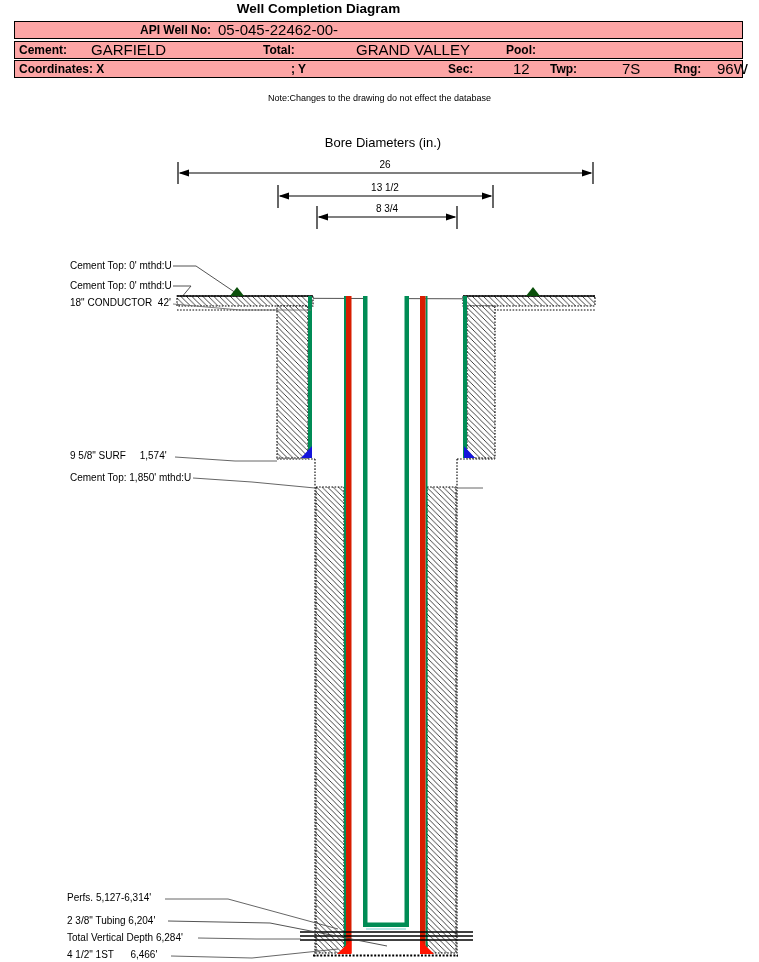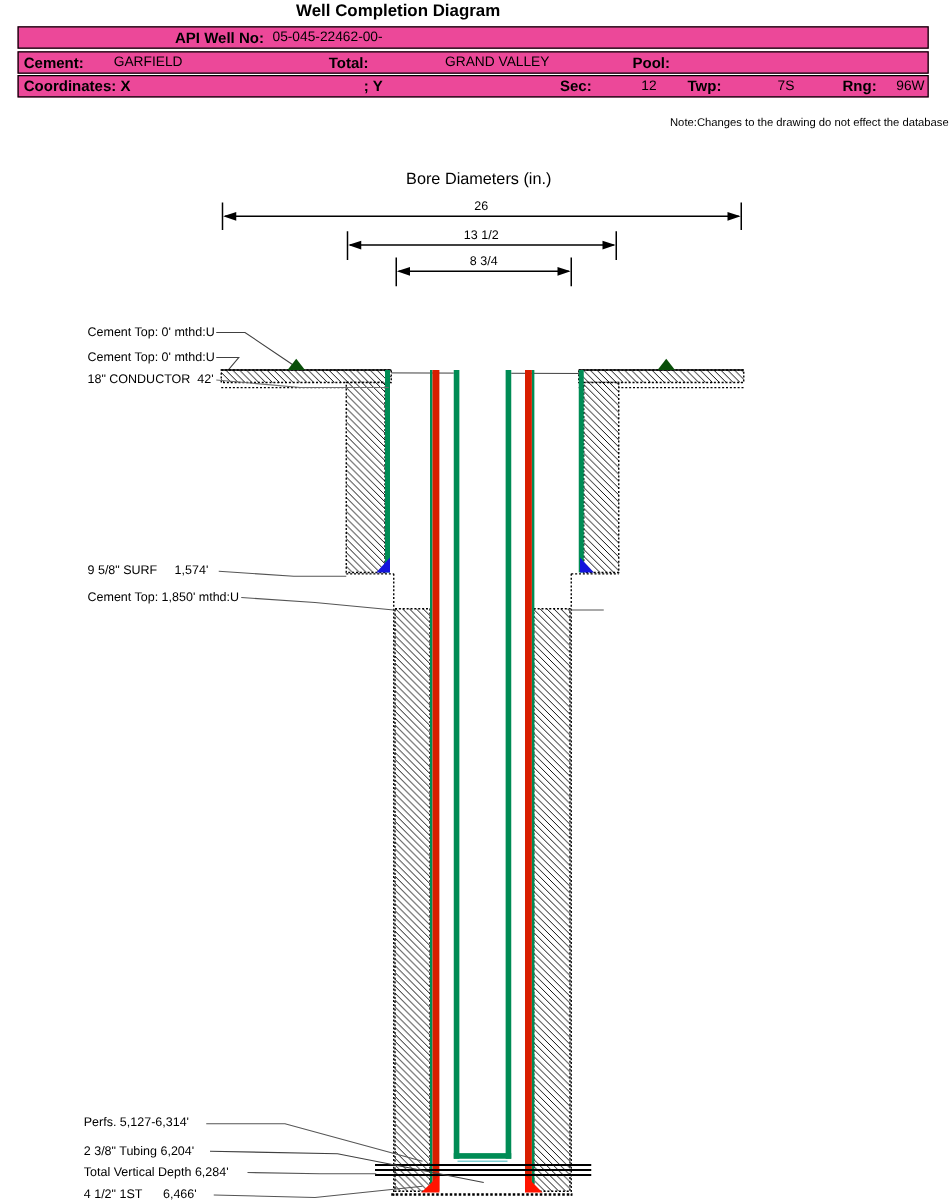--- a/index.html
+++ b/index.html
@@ -1,25 +1,25 @@
 <!DOCTYPE html>
 <html><head>
 <meta charset="utf-8">
 <style>
   html,body{margin:0;padding:0;background:#fff;}
   body{font-family:"Liberation Sans",sans-serif;color:#000;}
   #page{position:relative;width:759px;height:962px;background:#fff;overflow:hidden;}
   .title{position:absolute;top:1px;left:0;width:637px;text-align:center;font-size:13.5px;font-weight:bold;}
-  .note{position:absolute;top:93px;left:0;width:759px;text-align:right;font-size:9px;}
+  .note{position:absolute;top:93px;left:0;width:759px;text-align:center;font-size:9px;}
   .tbl{position:absolute;left:14px;top:21px;width:729px;}
-  .row{position:relative;height:16px;border:1.4px solid #000;background:#ec4899;margin-top:1.6px;}
+  .row{position:relative;height:16px;border:1.4px solid #000;background:#fca5a5;margin-top:1.6px;}
   .row:first-child{margin-top:0;}
   .row span{position:absolute;top:0;line-height:16px;white-space:nowrap;}
   .lbl{font-weight:bold;font-size:12px;}
-  .val{font-size:11px;}
+  .val{font-size:15px;}
   svg{position:absolute;left:0;top:0;font-family:"Liberation Sans",sans-serif;}
   text{fill:#000;}
   .dimtxt{font-size:10px;}
   .labtxt{font-size:10px;}
   .boretitle{font-size:13px;}
 </style>
 </head>
 <body>
 
 <div id="page">

